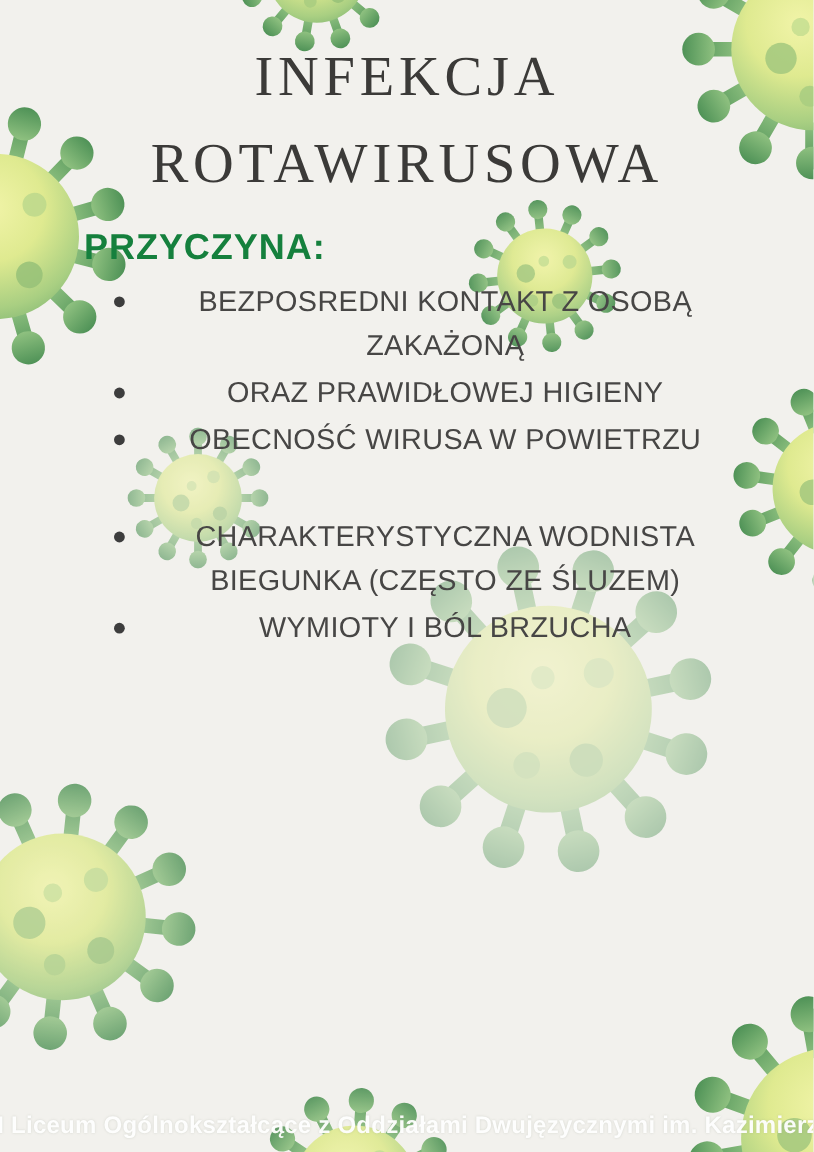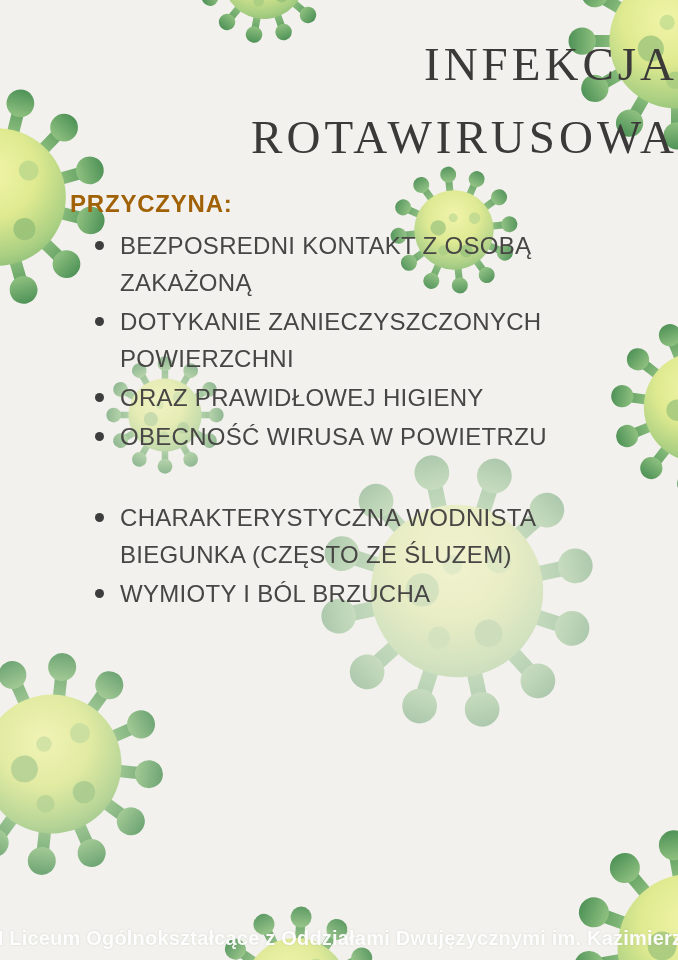--- a/index.html
+++ b/index.html
@@ -5,41 +5,42 @@
   html,body{margin:0;padding:0;}
   body{
     width:678px;height:960px;overflow:hidden;
     background:#f2f1ed;
     font-family:"Liberation Sans",sans-serif;
   }
   .poster{position:relative;width:678px;height:960px;overflow:hidden;background:#f2f1ed;}
   .virus{position:absolute;pointer-events:none;z-index:1;}
   .title{
     position:absolute;top:28px;left:0;width:100%;z-index:2;
-    text-align:right;
+    text-align:center;
     font-family:"Liberation Serif","DejaVu Serif",serif;
     font-weight:400;color:#3b3a38;
     font-size:47px;line-height:73px;letter-spacing:4px;
   }
   .content{
     position:absolute;left:70px;top:190px;width:552px;z-index:2;
   }
   .section{margin:0 0 44px 0;}
   .section-heading{
     margin:0 0 9px 0;
-    font-size:24px;font-weight:700;letter-spacing:.8px;
-    color:#a16207;
+    font-size:30px;font-weight:700;letter-spacing:.8px;
+    color:#15803d;
   }
   .bullet-list{list-style:none;margin:0;padding:0 0 0 25px;}
   .bullet-item{
     position:relative;
     font-size:24px;line-height:37px;letter-spacing:.3px;
     color:#474645;
     padding-left:25px;
     margin-bottom:2px;
+    text-align:center;
   }
   .bullet-item::before{
     content:"";position:absolute;left:0;top:14px;
     width:9px;height:9px;border-radius:50%;background:#3d3d3d;
   }
   .footer{
     position:absolute;left:-8px;top:927px;width:900px;z-index:3;
     white-space:nowrap;overflow:hidden;
     font-size:20px;font-weight:700;letter-spacing:.2px;
     color:rgba(255,255,255,.95);
@@ -159,21 +160,20 @@
     <span>INFEKCJA</span><br>
     <span>ROTAWIRUSOWA</span>
   </h1>
 
   <div class="content">
 
     <div class="section">
       <h2 class="section-heading">PRZYCZYNA:</h2>
       <ul class="bullet-list">
         <li class="bullet-item">BEZPOSREDNI KONTAKT Z OSOBĄ ZAKAŻONĄ</li>
-        <li class="bullet-item">DOTYKANIE ZANIECZYSZCZONYCH POWIERZCHNI</li>
         <li class="bullet-item">ORAZ PRAWIDŁOWEJ HIGIENY</li>
         <li class="bullet-item">OBECNOŚĆ WIRUSA W POWIETRZU</li>
       </ul>
     </div>
 
     <div class="section">
       <ul class="bullet-list">
         <li class="bullet-item">CHARAKTERYSTYCZNA WODNISTA BIEGUNKA (CZĘSTO ZE ŚLUZEM)</li>
         <li class="bullet-item">WYMIOTY I BÓL BRZUCHA</li>
       </ul>

